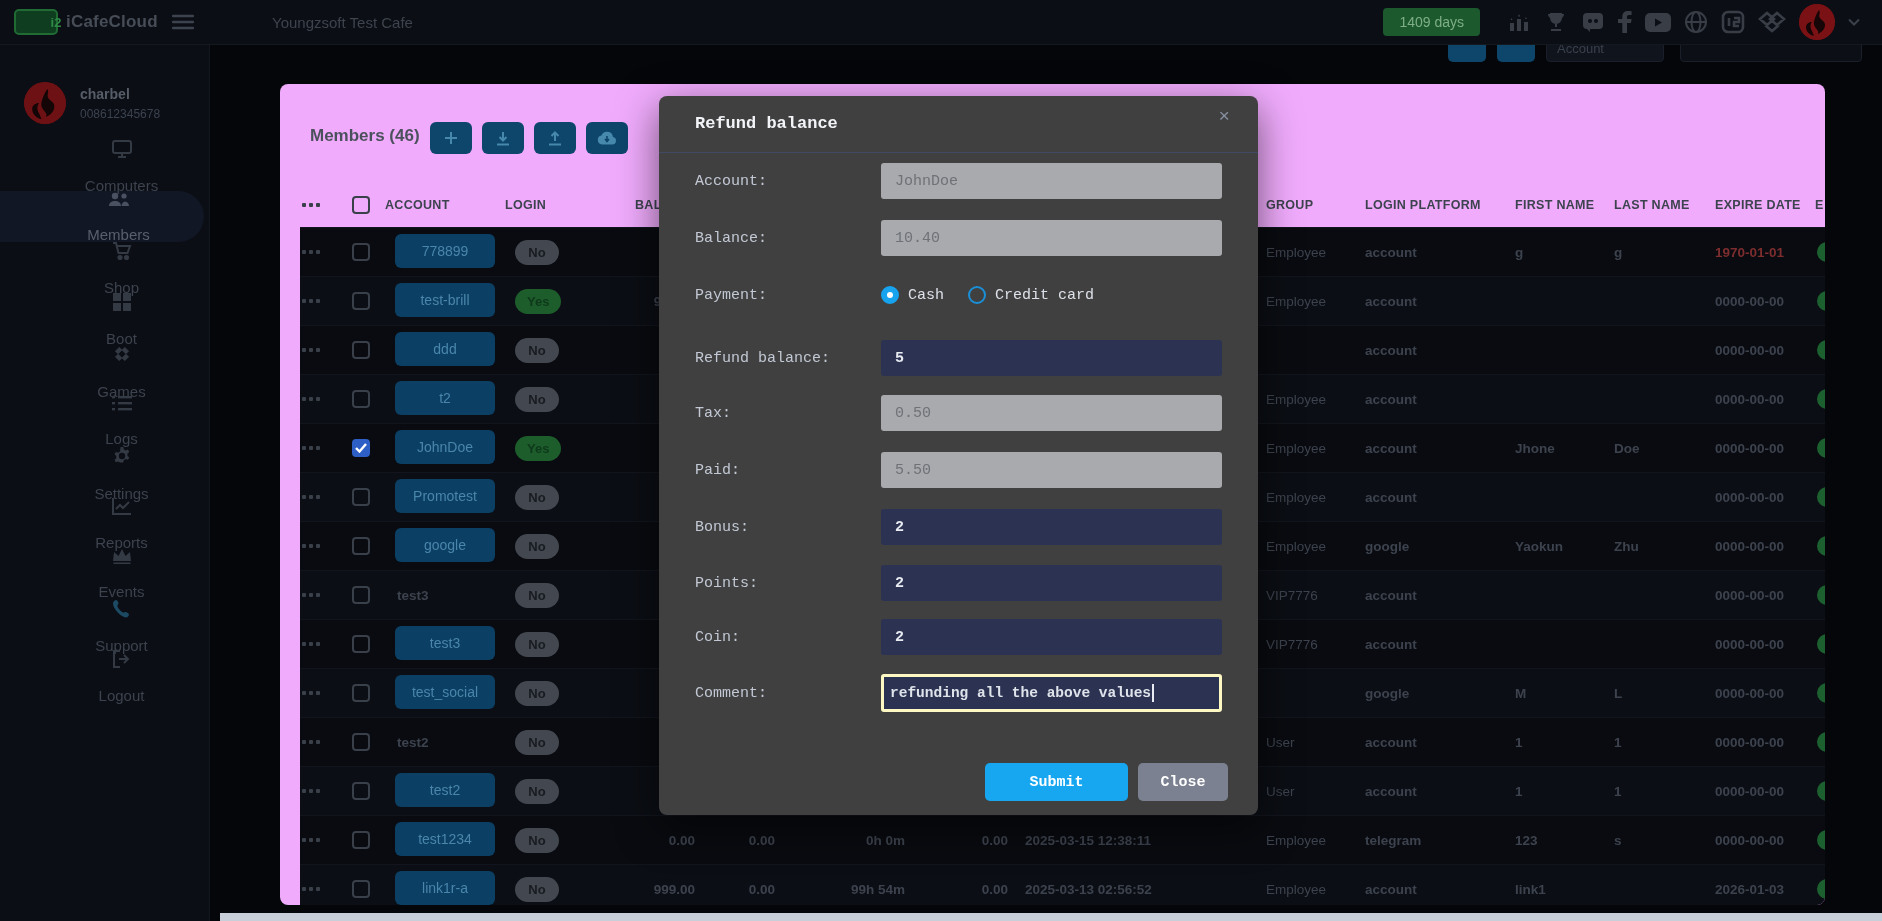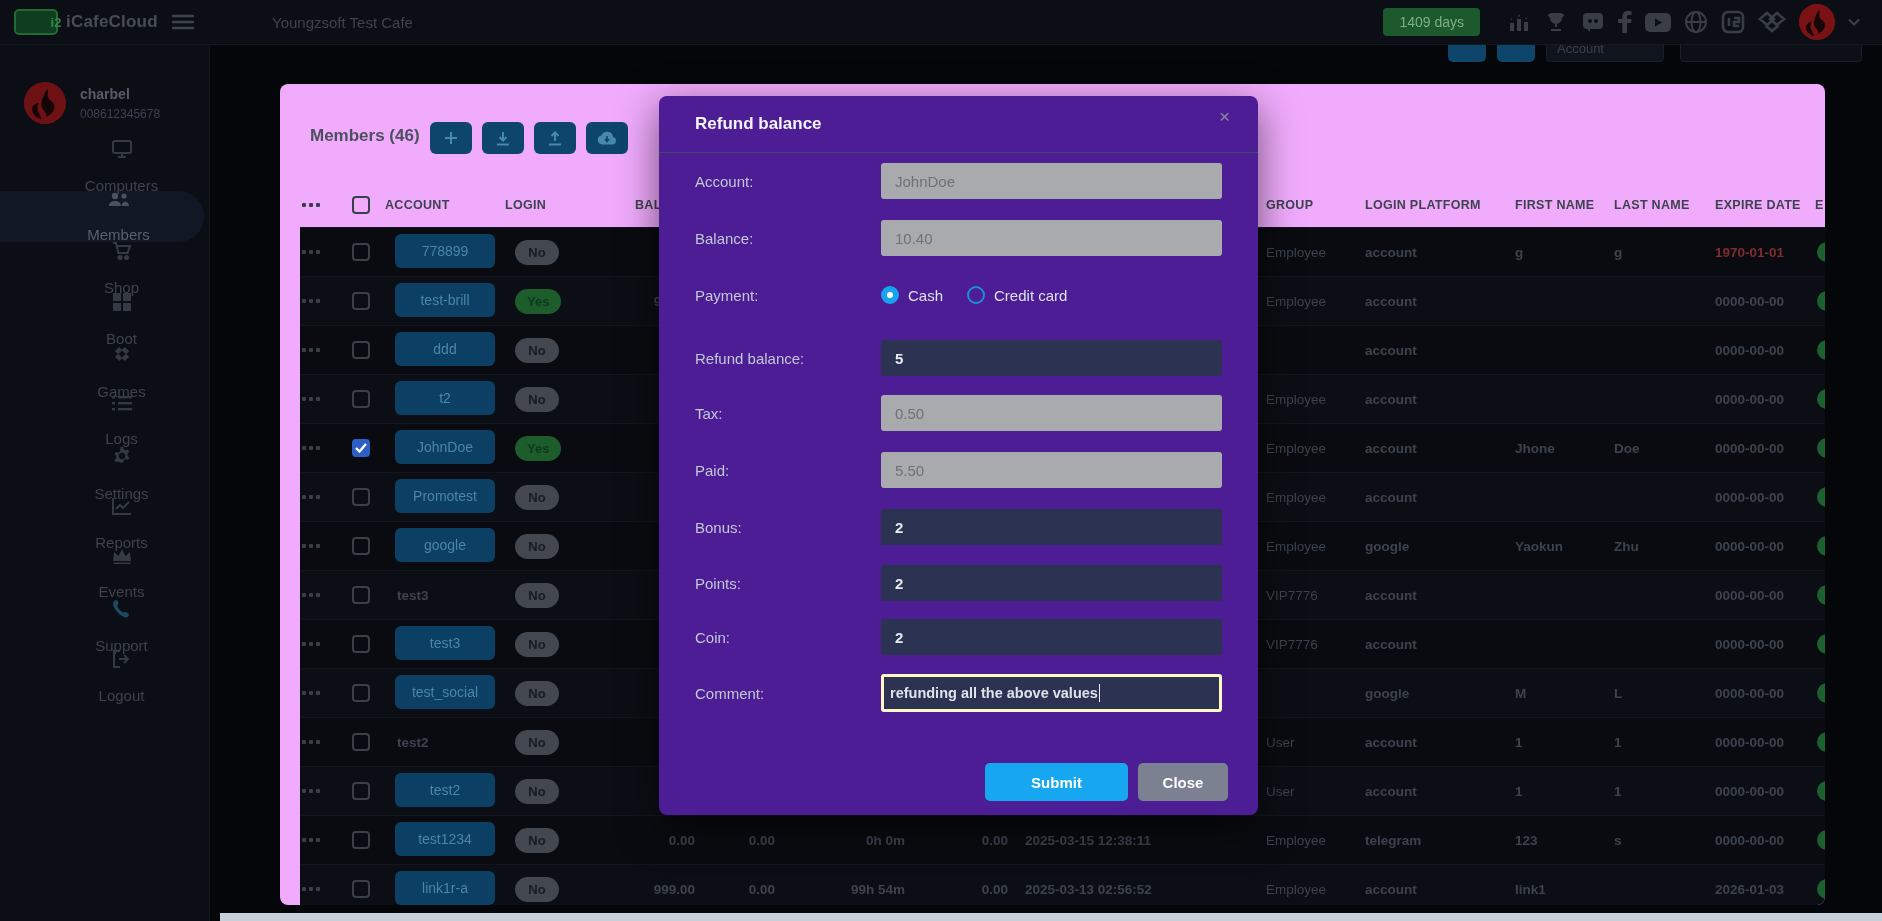--- a/index.html
+++ b/index.html
@@ -74,21 +74,21 @@
   .acct-text { margin-left:12px; font-weight:600; color:#3d434e; }
   .badge { display:inline-block; margin-left:10px; min-width:44px; padding:0 12px; height:25px; line-height:25px; text-align:center; border-radius:13px; font-size:13px; font-weight:bold; }
   .badge.no { background:#43474f; color:#181b20; }
   .badge.yes { background:#1d5c2b; color:#0e3a1b; }
   .c-expire.red { color:#7e2d2e; }
   .dot-green { display:block; width:20px; height:20px; border-radius:50%; background:#1d6030; margin-left:2px; }
 
   .hscroll { position:absolute; left:220px; top:913px; width:1662px; height:8px; background:#c9cfd9; z-index:40; }
 
   
-  .modal { position:absolute; left:659px; top:96px; width:599px; height:719px; background:#4c1d95; border-radius:8px; box-shadow:0 12px 40px rgba(0,0,0,.55); z-index:50; }
+  .modal { position:absolute; left:659px; top:96px; width:599px; height:719px; background:#404040; border-radius:8px; box-shadow:0 12px 40px rgba(0,0,0,.55); z-index:50;font-family:Liberation Mono, monospace; }
   .m-title { position:absolute; left:36px; top:18px; color:#f2f4f8; font-weight:bold; font-size:17px; }
   .m-close { position:absolute; right:28px; top:10px; color:#878ea0; font-size:19px; cursor:pointer; }
   .m-divider { position:absolute; left:0; top:56px; width:599px; border-top:1px solid #404a62; }
   .f-row { position:absolute; left:36px; width:527px; height:36px; display:flex; align-items:center; }
   .f-label { width:186px; flex:none; color:#c2c8d4; font-size:15px; }
   .f-input { width:341px; height:36px; border:none; border-radius:3px; padding:0 14px; font-size:15px; font-family:inherit; outline:none; }
   .f-input.gray { background:#a8aaae; color:#6e7176; }
   .f-input.dark { background:#2b3252; color:#e8ebf1; font-weight:600; }
   .f-comment { width:341px; height:38px; background:#2b3252; border:3px solid #fef9c3; border-radius:3px; display:flex; align-items:center; padding:0 6px; color:#dfe3ea; font-size:14.5px; font-weight:600; white-space:nowrap; overflow:hidden; }
   .caret { display:inline-block; width:1.5px; height:18px; background:#e8ebf1; margin-left:1px; }

